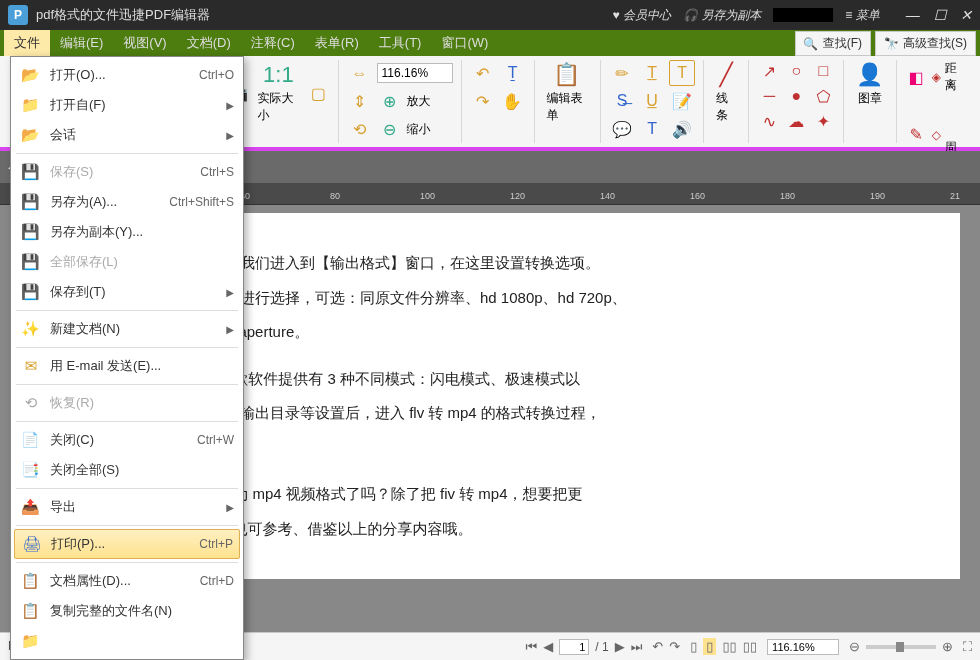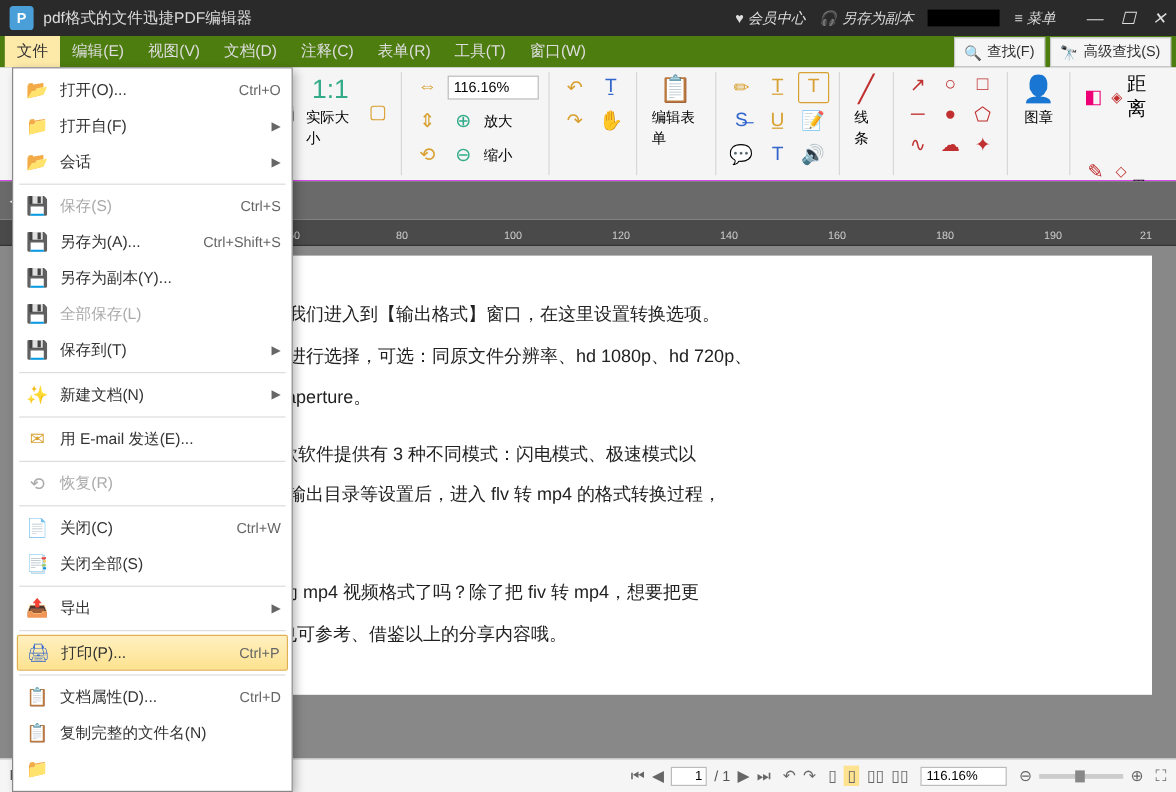--- a/index.html
+++ b/index.html
@@ -11,21 +11,21 @@
 .titlebar .right { display: flex; align-items: center; gap: 12px; font-size: 12px; }
 .titlebar .right span { cursor: pointer; font-style: italic; }
 .titlebar .winbtns { display: flex; gap: 14px; margin-left: 14px; font-size: 14px; }
 
 .menubar { height: 26px; background: #4d7c0f; display: flex; align-items: flex-end; padding: 0 4px; }
 .menubar .mitem { padding: 4px 10px; color: #ddd; font-size: 13px; cursor: pointer; }
 .menubar .mitem.active { background: #fde9a8; color: #333; }
 .menubar .spacer { flex: 1; }
 .menubar .rbtn { display: flex; align-items: center; gap: 4px; padding: 3px 8px; color: #333; background: #f5f5f5; border: 1px solid #c8c8c8; font-size: 12px; margin-left: 4px; cursor: pointer; }
 
-.ribbon { height: 95px; background: #f5f5f5; border-bottom: 1px solid #d946ef; display: flex; padding: 4px 6px; gap: 8px; position: relative; }
+.ribbon { height: 95px; background: #f5f5f5; border-bottom: 4px solid #d946ef; display: flex; padding: 4px 6px; gap: 8px; position: relative; }
 .rgroup { display: flex; flex-direction: column; gap: 2px; border-right: 1px solid #d8d8d8; padding-right: 8px; }
 .rgroup:last-child { border-right: none; }
 .rrow { display: flex; gap: 4px; align-items: center; }
 .ricon { width: 26px; height: 26px; display: flex; align-items: center; justify-content: center; font-size: 16px; cursor: pointer; border-radius: 2px; }
 .zoomsel { border: 1px solid #bbb; padding: 2px 4px; width: 76px; font-size: 12px; }
 .rvbtn { display: flex; flex-direction: column; align-items: center; cursor: pointer; padding: 2px 4px; }
 .rvbtn .ic { font-size: 22px; }
 .rvbtn .lb { font-size: 12px; margin-top: 2px; }
 
 .workspace { position: absolute; top: 151px; left: 0; right: 0; bottom: 28px; background: #fff; display: flex; flex-direction: column; }
@@ -189,21 +189,21 @@
     <div class="rvbtn">
       <span class="ic" style="color:#888;">👤</span>
       <span class="lb">图章</span>
     </div>
   </div>
 
   <div class="rgroup">
     <div class="rrow">
         <span class="ricon" style="color:#e07;">◧</span>
         <span style="color:#c03030;">◈</span>
-        <span style="font-size:16px;">距离</span>
+        <span style="font-size:12px;">距离</span>
       </div>
     <div class="rrow">
         <span class="ricon" style="color:#c03030;">✎</span>
         <span style="color:#c03030;">◇</span>
         <span style="font-size:12px;margin-top:43px;">周长</span>
       </div>
     <div class="rrow">
         <span class="ricon" style="color:#c03030;">🖌</span>
         <span style="color:#c03030;">▣</span>
         <span style="font-size:12px;">面积</span>

